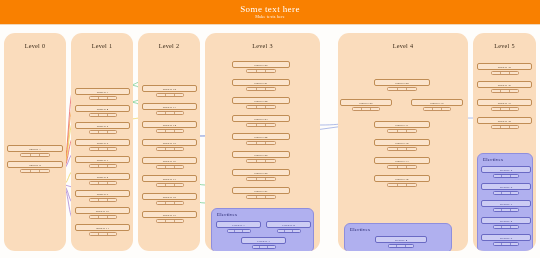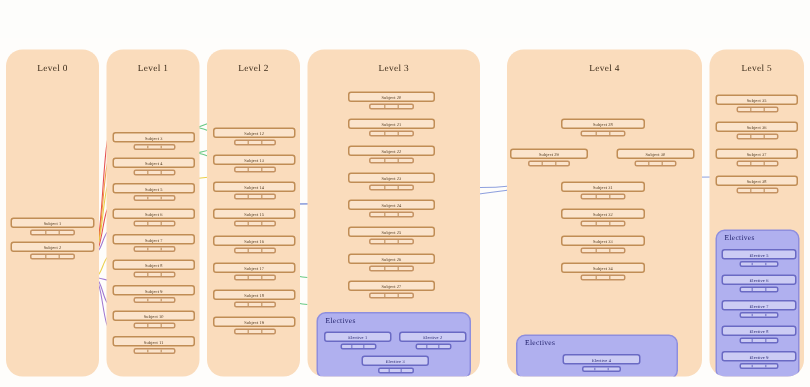--- a/index.html
+++ b/index.html
@@ -85,20 +85,24 @@
   }
   .elective-box .node-bar { background: #ccccf4; border-color: #6a6ac4; color: #22226b; }
   .elective-box .node-sub { background: #ccccf4; border-color: #6a6ac4; }
   .elective-box .node-sub span { border-right-color: #8a8ad2; }
 </style>
 </head>
 <body>
 
 <div id="app">
 
+  <div class="header">
+    <div class="header-title">Some text here</div>
+    <div class="header-sub">Make texts here</div>
+  </div>
 
   <div class="board">
     <svg class="links" id="links-svg" viewBox="0 0 540 233" preserveAspectRatio="none">
         <path d="M 62 144 C 69.15 144, 67.85 60, 75 60" fill="none" stroke="#e03030" stroke-width="0.7" opacity="0.85"></path>
         <path d="M 62 144 C 69.15 144, 67.85 77, 75 77" fill="none" stroke="#ef8a22" stroke-width="0.7" opacity="0.85"></path>
         <path d="M 62 144 C 69.15 144, 67.85 94, 75 94" fill="none" stroke="#e8c82a" stroke-width="0.7" opacity="0.85"></path>
         <path d="M 62 144 C 69.15 144, 67.85 111, 75 111" fill="none" stroke="#e03030" stroke-width="0.7" opacity="0.85"></path>
         <path d="M 62 144 C 69.15 144, 67.85 128, 75 128" fill="none" stroke="#8f5fc8" stroke-width="0.7" opacity="0.85"></path>
         <path d="M 62 160 C 69.15 160, 67.85 145, 75 145" fill="none" stroke="#e8c82a" stroke-width="0.7" opacity="0.85"></path>
         <path d="M 62 160 C 69.15 160, 67.85 162, 75 162" fill="none" stroke="#8f5fc8" stroke-width="0.7" opacity="0.85"></path>

